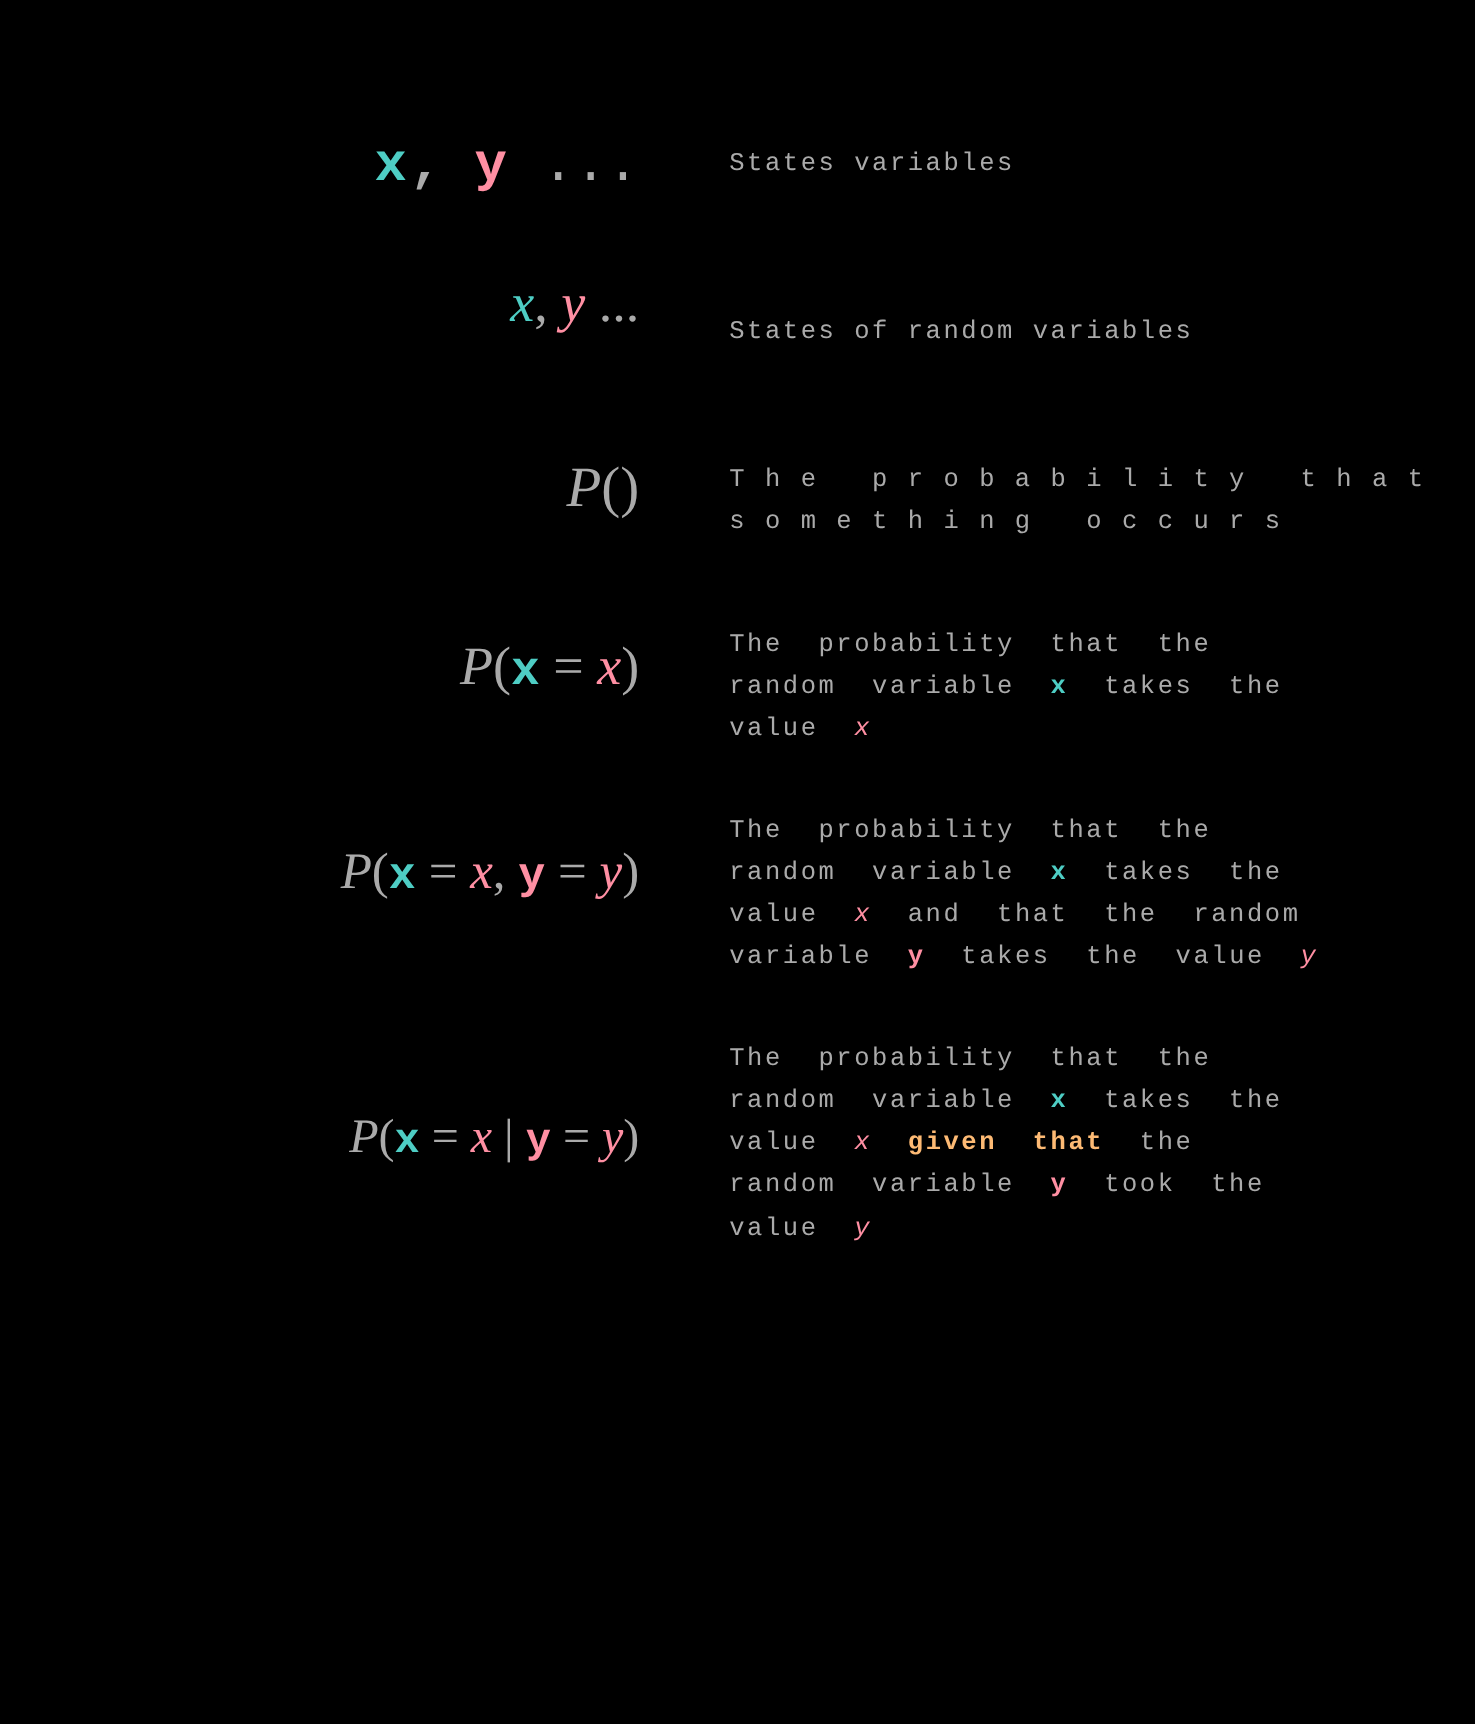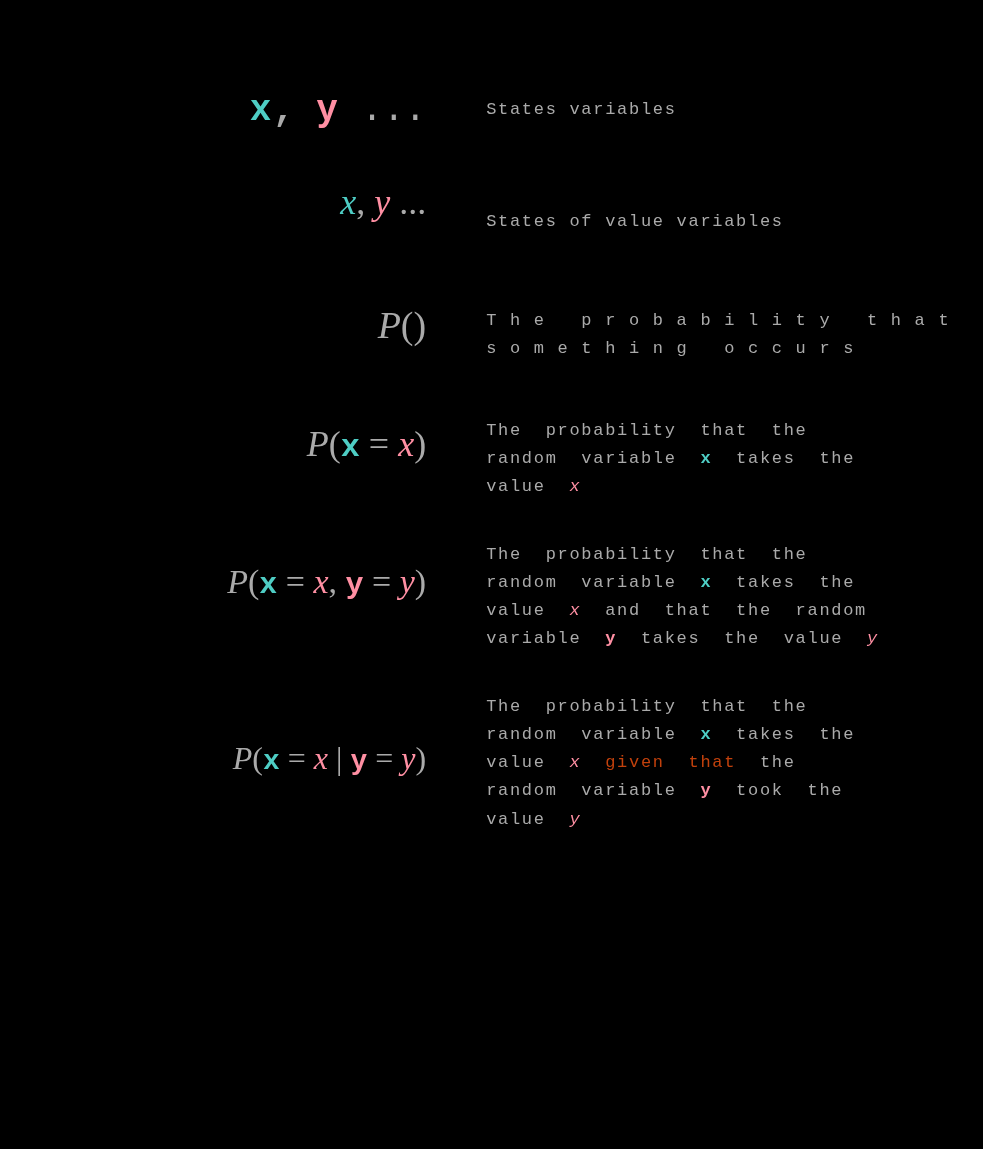--- a/index.html
+++ b/index.html
@@ -26,41 +26,41 @@
 
     .notation-table td {
       padding: 30px 20px;
       vertical-align: middle;
     }
 
     .green { color: #4ecdc4; }
     .pink  { color: #ff8fa3; }
 
     .highlight-given {
-      color: #c2410c;
-      font-weight: normal;
+      color: #fdba74;
+      font-weight: bold;
     }
 
     
     .notation-table tr:not(:last-child) td {
       padding-bottom: 10px;
     }
   </style>
 </head>
 <body>
 
 <table class="notation-table">
   <tbody id="table-body">
   <tr>
         <td style="width: 450px; text-align: right; vertical-align: middle; padding: 50px 50px 30px 20px;"><span class="green" style="font-family:&quot;Courier New&quot;,monospace;font-size:36px;font-weight:bold;letter-spacing:0.05em;">x</span><span style="color:#aaa;font-family:&quot;Courier New&quot;,monospace;font-size:36px;font-weight:bold;">, </span><span class="pink" style="font-family:&quot;Courier New&quot;,monospace;font-size:36px;font-weight:bold;letter-spacing:0.05em;">y</span><span style="color:#aaa;font-family:&quot;Courier New&quot;,monospace;font-size:36px;"> ...</span></td>
         <td style="width: 500px; font-family: &quot;Courier New&quot;, Courier, monospace; font-size: 17px; letter-spacing: 0.1em; line-height: 1.65; color: rgb(170, 170, 170); vertical-align: middle; padding-left: 10px;">States variables</td>
       </tr>
       <tr>
         <td style="width: 450px; text-align: right; vertical-align: middle; padding: 20px 50px 40px 20px;"><span class="green" style="font-family:&quot;Times New Roman&quot;,serif;font-size:36px;font-style:italic;">x</span><span style="color:#aaa;font-family:&quot;Times New Roman&quot;,serif;font-size:36px;font-style:normal;">, </span><span class="pink" style="font-family:&quot;Times New Roman&quot;,serif;font-size:36px;font-style:italic;">y</span><span style="color:#aaa;font-family:&quot;Times New Roman&quot;,serif;font-size:36px;"> ...</span></td>
-        <td style="width: 500px; font-family: &quot;Courier New&quot;, Courier, monospace; font-size: 17px; letter-spacing: 0.1em; line-height: 1.65; color: rgb(170, 170, 170); vertical-align: middle; padding-left: 10px;">States of value variables</td>
+        <td style="width: 500px; font-family: &quot;Courier New&quot;, Courier, monospace; font-size: 17px; letter-spacing: 0.1em; line-height: 1.65; color: rgb(170, 170, 170); vertical-align: middle; padding-left: 10px;">States of random variables</td>
       </tr>
       <tr>
         <td style="width: 450px; text-align: right; vertical-align: middle; padding: 40px 50px 40px 20px;"><span style="color:#aaa;font-family:&quot;Times New Roman&quot;,serif;font-size:38px;font-style:italic;">P</span><span style="color:#aaa;font-family:&quot;Times New Roman&quot;,serif;font-size:38px;font-style:normal;">()</span></td>
         <td style="width: 500px; font-family: &quot;Courier New&quot;, Courier, monospace; font-size: 17px; letter-spacing: 0.1em; line-height: 1.65; color: rgb(170, 170, 170); vertical-align: middle; padding-left: 10px;">T h e &nbsp; p r o b a b i l i t y &nbsp; t h a t<br>s o m e t h i n g &nbsp; o c c u r s</td>
       </tr>
       <tr>
         <td style="width: 450px; text-align: right; vertical-align: middle; padding: 30px 50px 40px 20px;"><span style="color:#aaa;font-family:&quot;Times New Roman&quot;,serif;font-size:36px;font-style:italic;">P</span><span style="color:#aaa;font-family:&quot;Times New Roman&quot;,serif;font-size:36px;">(</span><span class="green" style="font-family:&quot;Courier New&quot;,monospace;font-size:32px;font-weight:bold;">x</span><span style="color:#aaa;font-family:&quot;Times New Roman&quot;,serif;font-size:36px;"> = </span><span class="pink" style="font-family:&quot;Times New Roman&quot;,serif;font-size:36px;font-style:italic;">x</span><span style="color:#aaa;font-family:&quot;Times New Roman&quot;,serif;font-size:36px;">)</span></td>
         <td style="width: 500px; font-family: &quot;Courier New&quot;, Courier, monospace; font-size: 17px; letter-spacing: 0.1em; line-height: 1.65; color: rgb(170, 170, 170); vertical-align: middle; padding-left: 10px;">The&nbsp; probability &nbsp;that&nbsp; the<br>random &nbsp;variable &nbsp;<span class="green" style="font-family:&quot;Courier New&quot;,monospace;font-weight:bold;">x</span>&nbsp; takes&nbsp; the<br>value &nbsp;<span class="pink" style="font-style:italic;">x</span></td>
       </tr>
       <tr>

